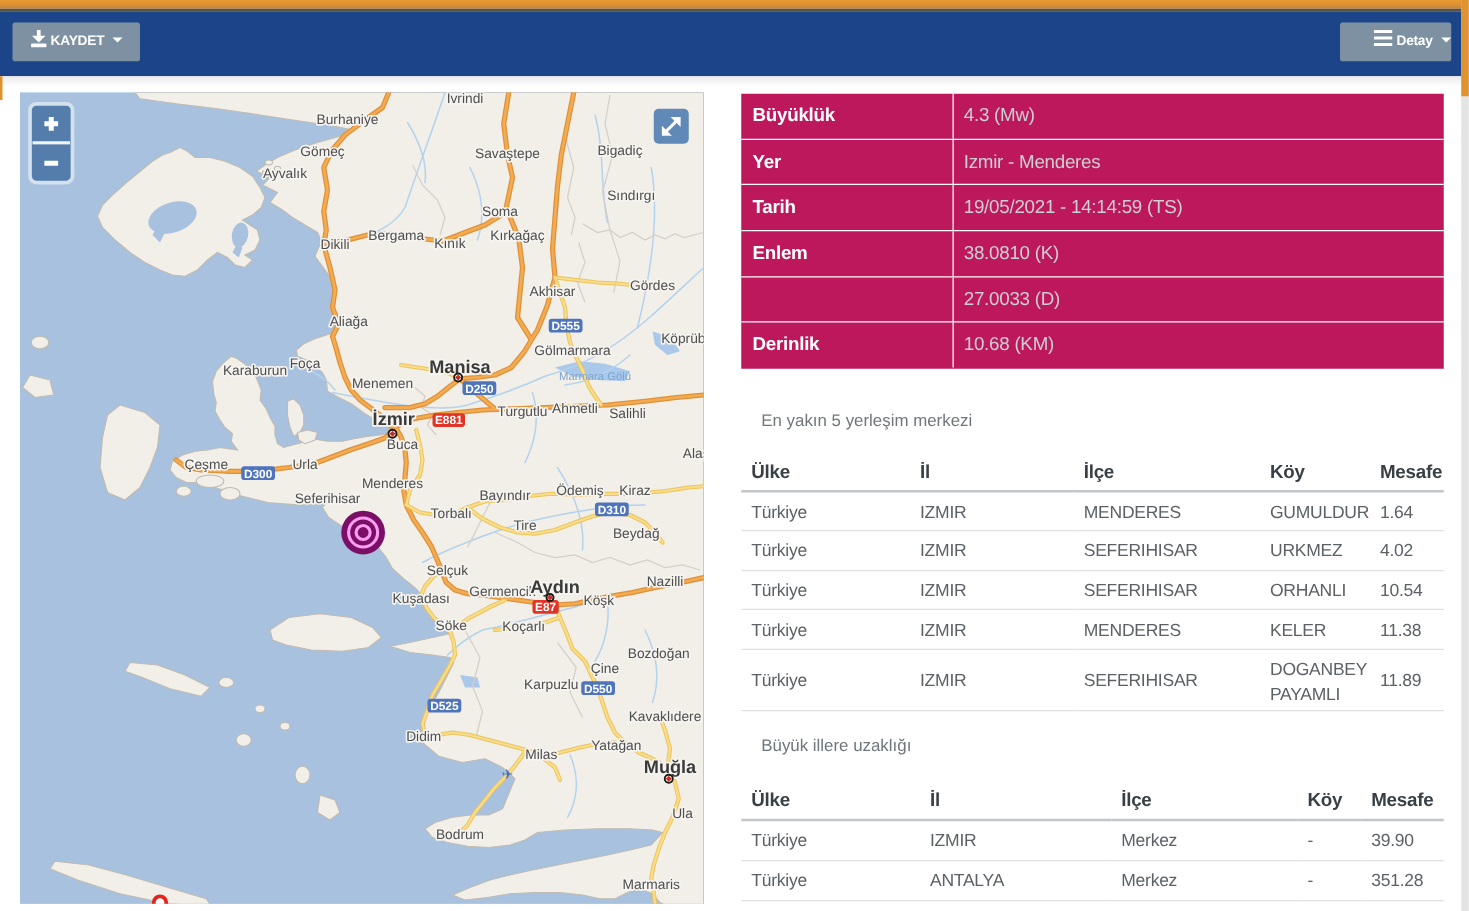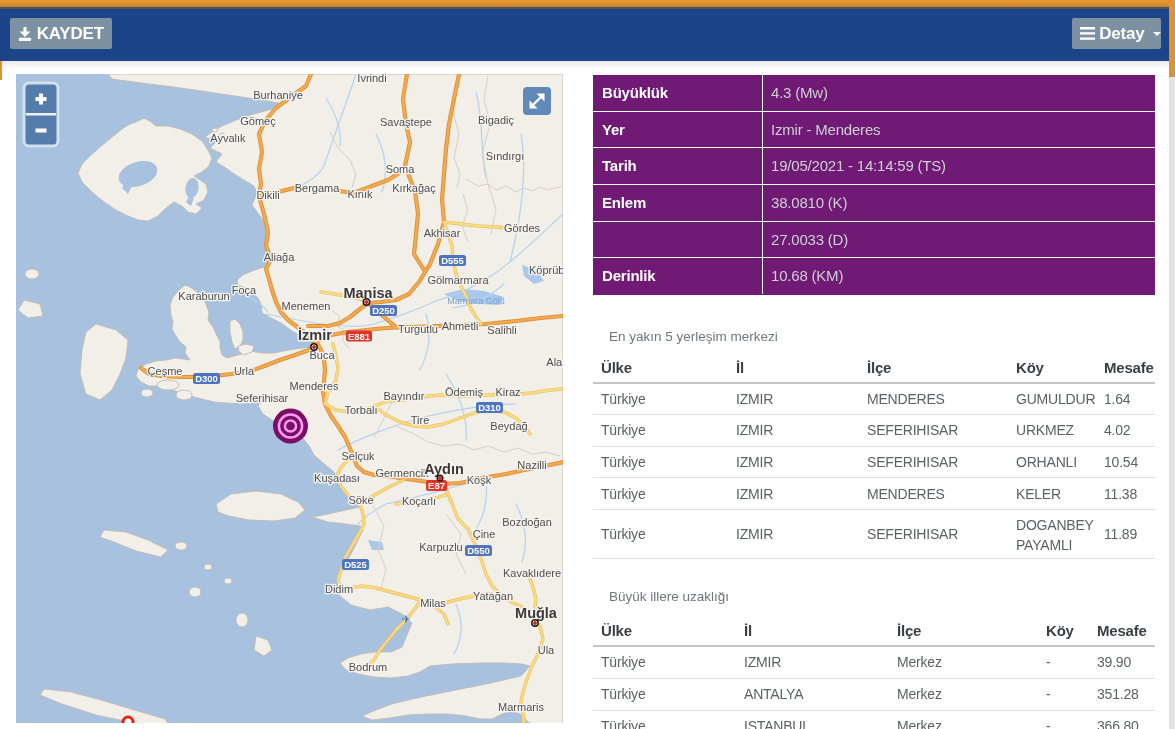--- a/index.html
+++ b/index.html
@@ -5,48 +5,48 @@
 <style>
   * { margin:0; padding:0; box-sizing:border-box; }
   html,body { width:1175px; height:729px; overflow:hidden; background:#fff;
     font-family:"Liberation Sans", sans-serif; }
   .abs { position:absolute; }
   #topbar { left:0; top:0; width:1170px; height:7px;
     background:linear-gradient(180deg,#ea9a31 0%,#d98f33 60%,#bc8340 100%); }
   #topline { left:0; top:7px; width:1170px; height:2px; background:#55524a; }
   #navbar { left:0; top:9px; width:1170px; height:52px; background:#1c4589; }
   .navbtn { position:absolute; top:9px; height:31px; background:#7d91a2;
-    color:#fff; font-weight:bold; font-size:17px; line-height:31px;
+    color:#fff; font-weight:bold; font-size:11px; line-height:31px;
     text-align:center; border-radius:2px; letter-spacing:-0.2px; }
   #btn-kaydet { left:10px; width:102px; }
   #btn-utc { left:122px; width:133px; }
   #btn-detay { left:1072px; width:89px;text-align:right; }
   .caret { display:inline-block; width:0; height:0; border-left:4px solid transparent;
     border-right:4px solid transparent; border-top:4px solid #fff; vertical-align:middle;
     margin-left:4px; margin-top:-2px; }
   #scrolltrack { left:1169px; top:0; width:6px; height:729px; background:#e3e3e3; }
   #scrollthumb { left:1169px; top:0; width:6px; height:77px; background:#e0922f; }
   #shadowtop { left:0; top:61px; width:1170px; height:10px;
     background:linear-gradient(180deg,#e9e9e9 0%,#ffffff 80%); }
   #leftstub { left:0; top:61px; width:2px; height:19px; background:#e0922f; }
   #mapbox { left:16px; top:74px; width:547px; height:649px; background:#a7c1de; }
 
   
-  #dtable { left:593px; top:75px; width:562px; height:220px; background:#701a75; }
+  #dtable { left:593px; top:75px; width:562px; height:220px; background:#be185d; }
   .drow { position:relative; height:36.66px; border-bottom:1px solid #fbfbfb; }
   .drow:last-child { border-bottom:none; }
   .dlabel { position:absolute; left:9px; top:0; width:160px; line-height:36px;
     color:#ffffff; font-weight:bold; font-size:15px; letter-spacing:-0.2px; }
   .dval { position:absolute; left:169px; top:0; right:0; line-height:36px;
     color:#ccd0d3; font-size:15px; border-left:1px solid #fbfbfb;
     padding-left:8px; letter-spacing:-0.2px; }
 
   .sectitle { position:absolute; left:609px; color:#6f767c; font-size:13.5px; }
   table.list { position:absolute; left:593px; width:562px; border-collapse:collapse;
-    font-size:14px; table-layout:fixed; }
+    font-size:14px; table-layout:fixed;margin-top:10px; }
   table.t2 td { height:32.2px !important; }
   table.list th { text-align:left; color:#383f45; font-weight:bold; font-size:15px;
     border-bottom:2px solid #c3c6c9; padding:0 8px; height:30px; letter-spacing:-0.2px; }
   table.list td { color:#5b6166; padding:0 8px; height:31.6px;
     border-bottom:1px solid #dfe2e5; letter-spacing:-0.2px; }
 </style>
 </head>
 <body>
   <div class="abs" id="topbar"></div>
   <div class="abs" id="topline"></div>

